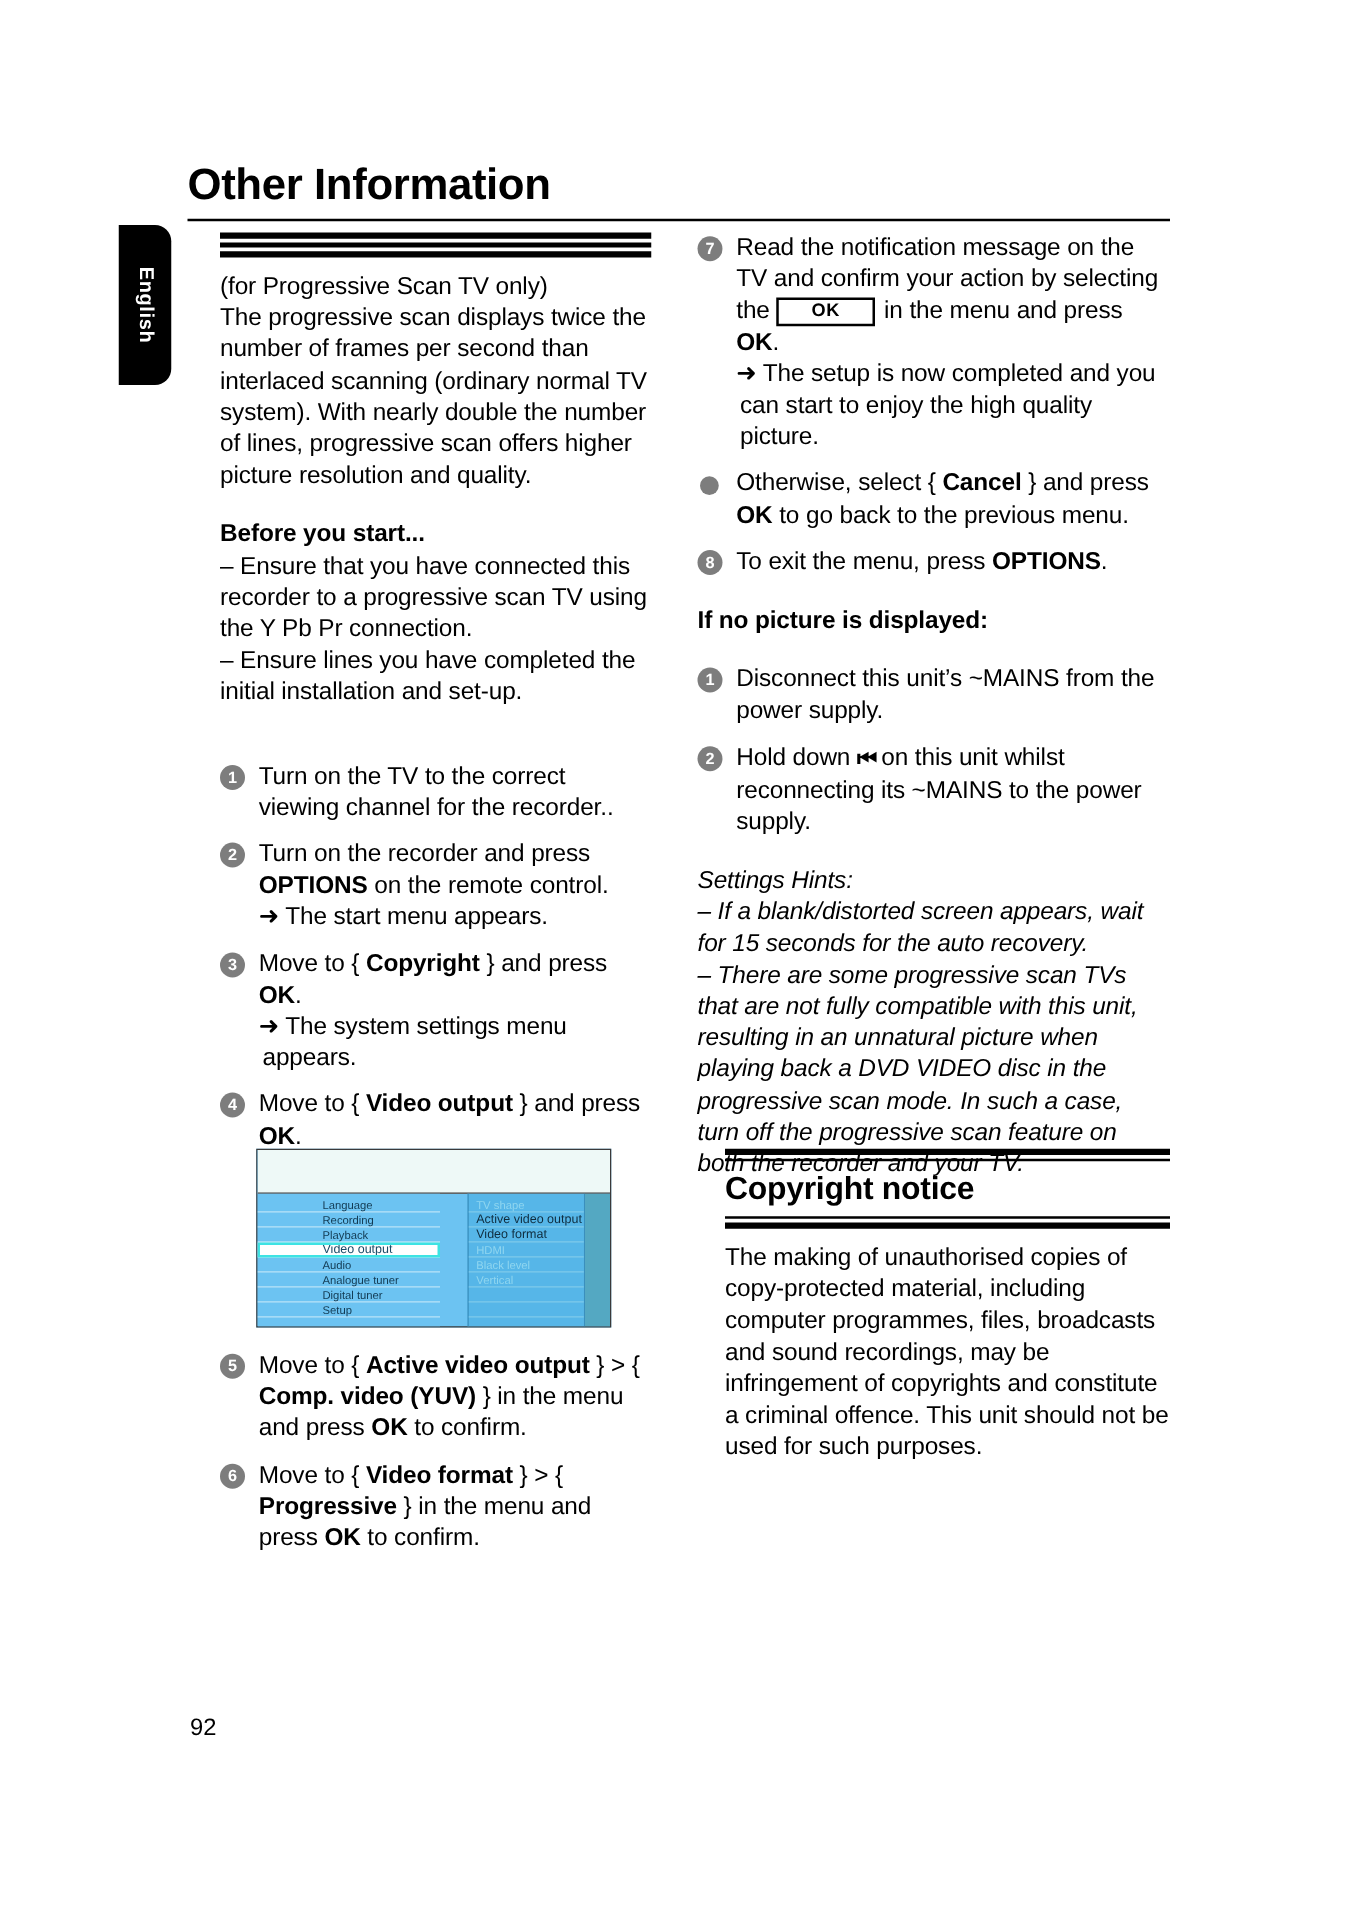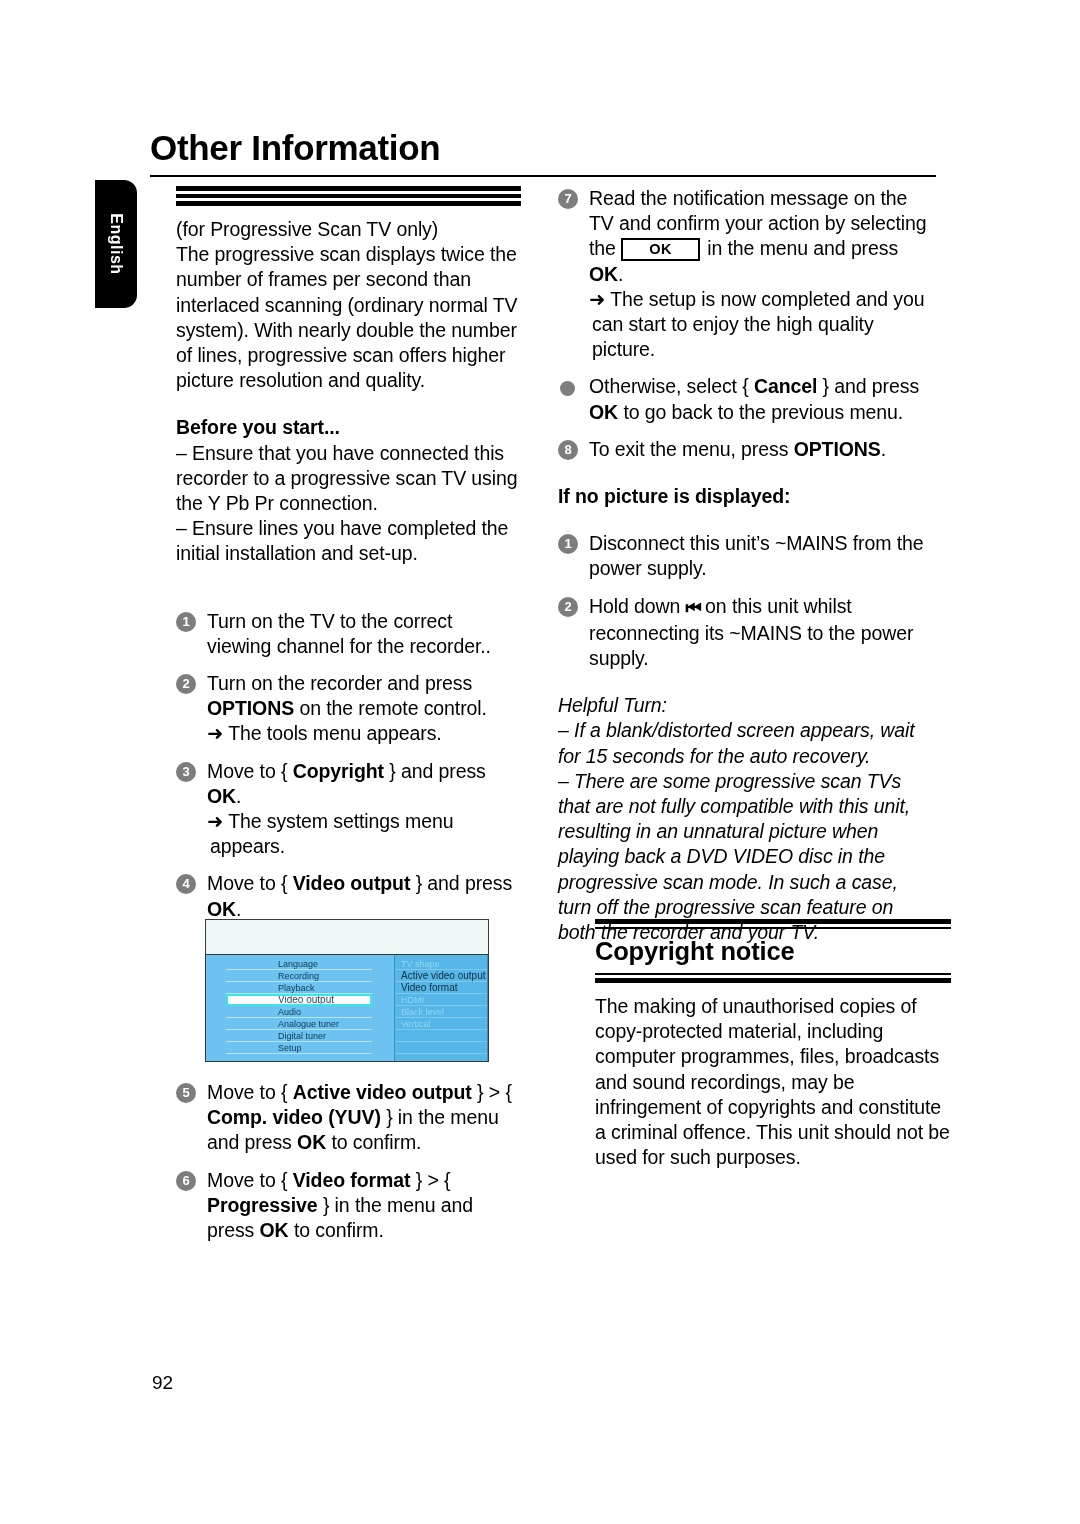--- a/index.html
+++ b/index.html
@@ -177,21 +177,20 @@
   }
   #menu-topbar {
     height: 35px;
     background: #eef9f7;
     border-bottom: 1px solid #3a3a3a;
     box-sizing: border-box;
   }
   #menu-body {
     display: flex;
     height: 107px;
-    padding-left: 20px;
   }
   #menu-col-left {
     width: 146px;
     background: #6cc3f2;
     position: relative;
     padding-top: 3px;
     box-sizing: border-box;
   }
   #menu-col-mid {
     width: 93px;
@@ -284,21 +283,21 @@
   <div class="gap-lg"></div>
 
   <div class="step">
     <span class="marker">1</span>
     <span>Turn on the TV to the correct viewing channel for the recorder..</span>
   </div>
 
   <div class="step">
     <span class="marker">2</span>
     <span>Turn on the recorder and press </span><b>OPTIONS</b><span> on the remote control.</span>
-    <div class="sub">➜ The tools menu appears.</div>
+    <div class="sub">➜ The start menu appears.</div>
   </div>
 
   <div class="step">
     <span class="marker">3</span>
     <span>Move to { </span><b>Copyright</b><span> } and press </span><b>OK</b><span>.</span>
     <div class="sub">➜ The system settings menu appears.</div>
   </div>
 
   <div class="step">
     <span class="marker">4</span>
@@ -375,27 +374,27 @@
   </div>
 
   <div class="step">
     <span class="marker">2</span>
     <span>Hold down </span><span class="prevglyph b">⏮</span><span> on this unit whilst reconnecting its ~MAINS to the power supply.</span>
   </div>
 
   <div class="gap-md"></div>
 
   <div class="hints">
-    <p>Helpful Turn:</p>
+    <p>Settings Hints:</p>
     <p>– If a blank/distorted screen appears, wait for 15 seconds for the auto recovery.</p>
     <p>– There are some progressive scan TVs that are not fully compatible with this unit, resulting in an unnatural picture when playing back a DVD VIDEO disc in the progressive scan mode. In such a case, turn off the progressive scan feature on both the recorder and your TV.</p>
   </div>
 </div>
 
-<div class="column" id="copyright-block" style="top:919px; left:580px; width:356px;margin-left:15px;">
+<div class="column" id="copyright-block" style="top:919px; left:580px; width:356px;">
   <div class="sec-rule-top"></div>
   <div class="sec-title">Copyright notice</div>
   <div class="sec-rule-bottom"></div>
   <div class="gap-sm"></div>
   <div class="body">The making of unauthorised copies of copy-protected material, including computer programmes, files, broadcasts and sound recordings, may be infringement of copyrights and constitute a criminal offence.  This unit should not be used for such purposes.</div>
 </div>
 
 <div id="page-number">92</div>
 
 </body></html>

